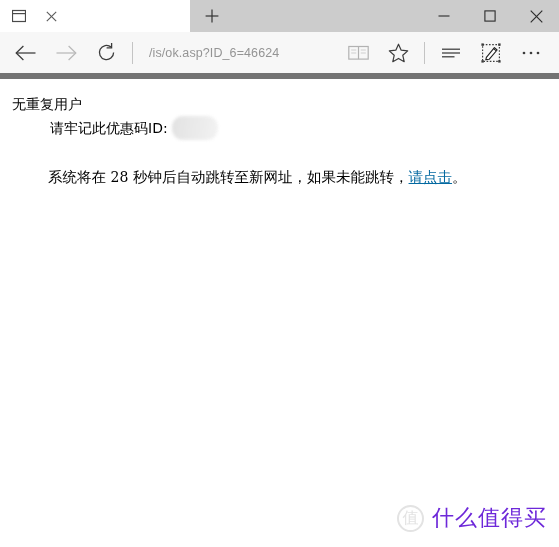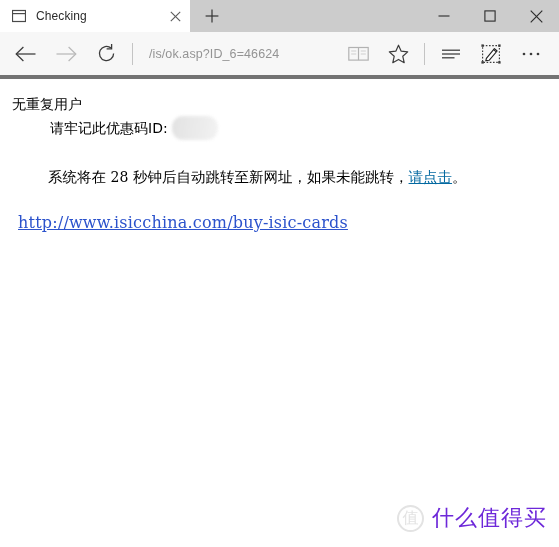--- a/index.html
+++ b/index.html
@@ -93,21 +93,21 @@
     align-items: center;
     justify-content: center;
     color: #2b2b2b;
   }
 
   
   .navbar {
     height: 47px;
     flex: 0 0 47px;
     background: #f7f7f7;
-    border-bottom: 4px solid #737373;
+    border-bottom: 6px solid #737373;
     display: flex;
     align-items: center;
     padding: 0 8px 0 6px;
   }
 
   .nav-btn {
     width: 40px;
     height: 40px;
     display: flex;
     align-items: center;
@@ -266,21 +266,20 @@
 
   <div class="titlebar">
 
     <div class="tab">
       <span class="tab-favicon">
         <svg width="14" height="14" viewBox="0 0 14 14">
           <rect x="0.5" y="1.5" width="13" height="11" fill="none" stroke="#4a4a4a" stroke-width="1.2"></rect>
           <line x1="0.5" y1="4.6" x2="13.5" y2="4.6" stroke="#4a4a4a" stroke-width="1.2"></line>
         </svg>
       </span>
-      <span class="tab-title">Checking</span>
       <span class="tab-close">
         <svg width="11" height="11" viewBox="0 0 11 11">
           <line x1="0.8" y1="0.8" x2="10.2" y2="10.2" stroke="#5a5a5a" stroke-width="1.1"></line>
           <line x1="10.2" y1="0.8" x2="0.8" y2="10.2" stroke="#5a5a5a" stroke-width="1.1"></line>
         </svg>
       </span>
     </div>
 
     <div class="newtab-btn">
       <svg width="14" height="14" viewBox="0 0 14 14">
@@ -398,23 +397,20 @@
 
       <div class="code-row">
         <span class="line-plain">请牢记此优惠码ID:</span>
         <span class="redaction"></span>
       </div>
 
       <p class="para">
         <span>系统将在 </span><span class="num">28</span><span> 秒钟后自动跳转至新网址，如果未能跳转，</span><a class="inline-link" href="#">请点击</a><span>。</span>
       </p>
 
-      <div class="url-line">
-        <a class="bare-url" href="#">http://www.isicchina.com/buy-isic-cards</a>
-      </div>
 
 
     </div>
 
     <div class="watermark">
       <span class="wm-badge">值</span>
       <span class="wm-text">什么值得买</span>
     </div>
   </div>
 

